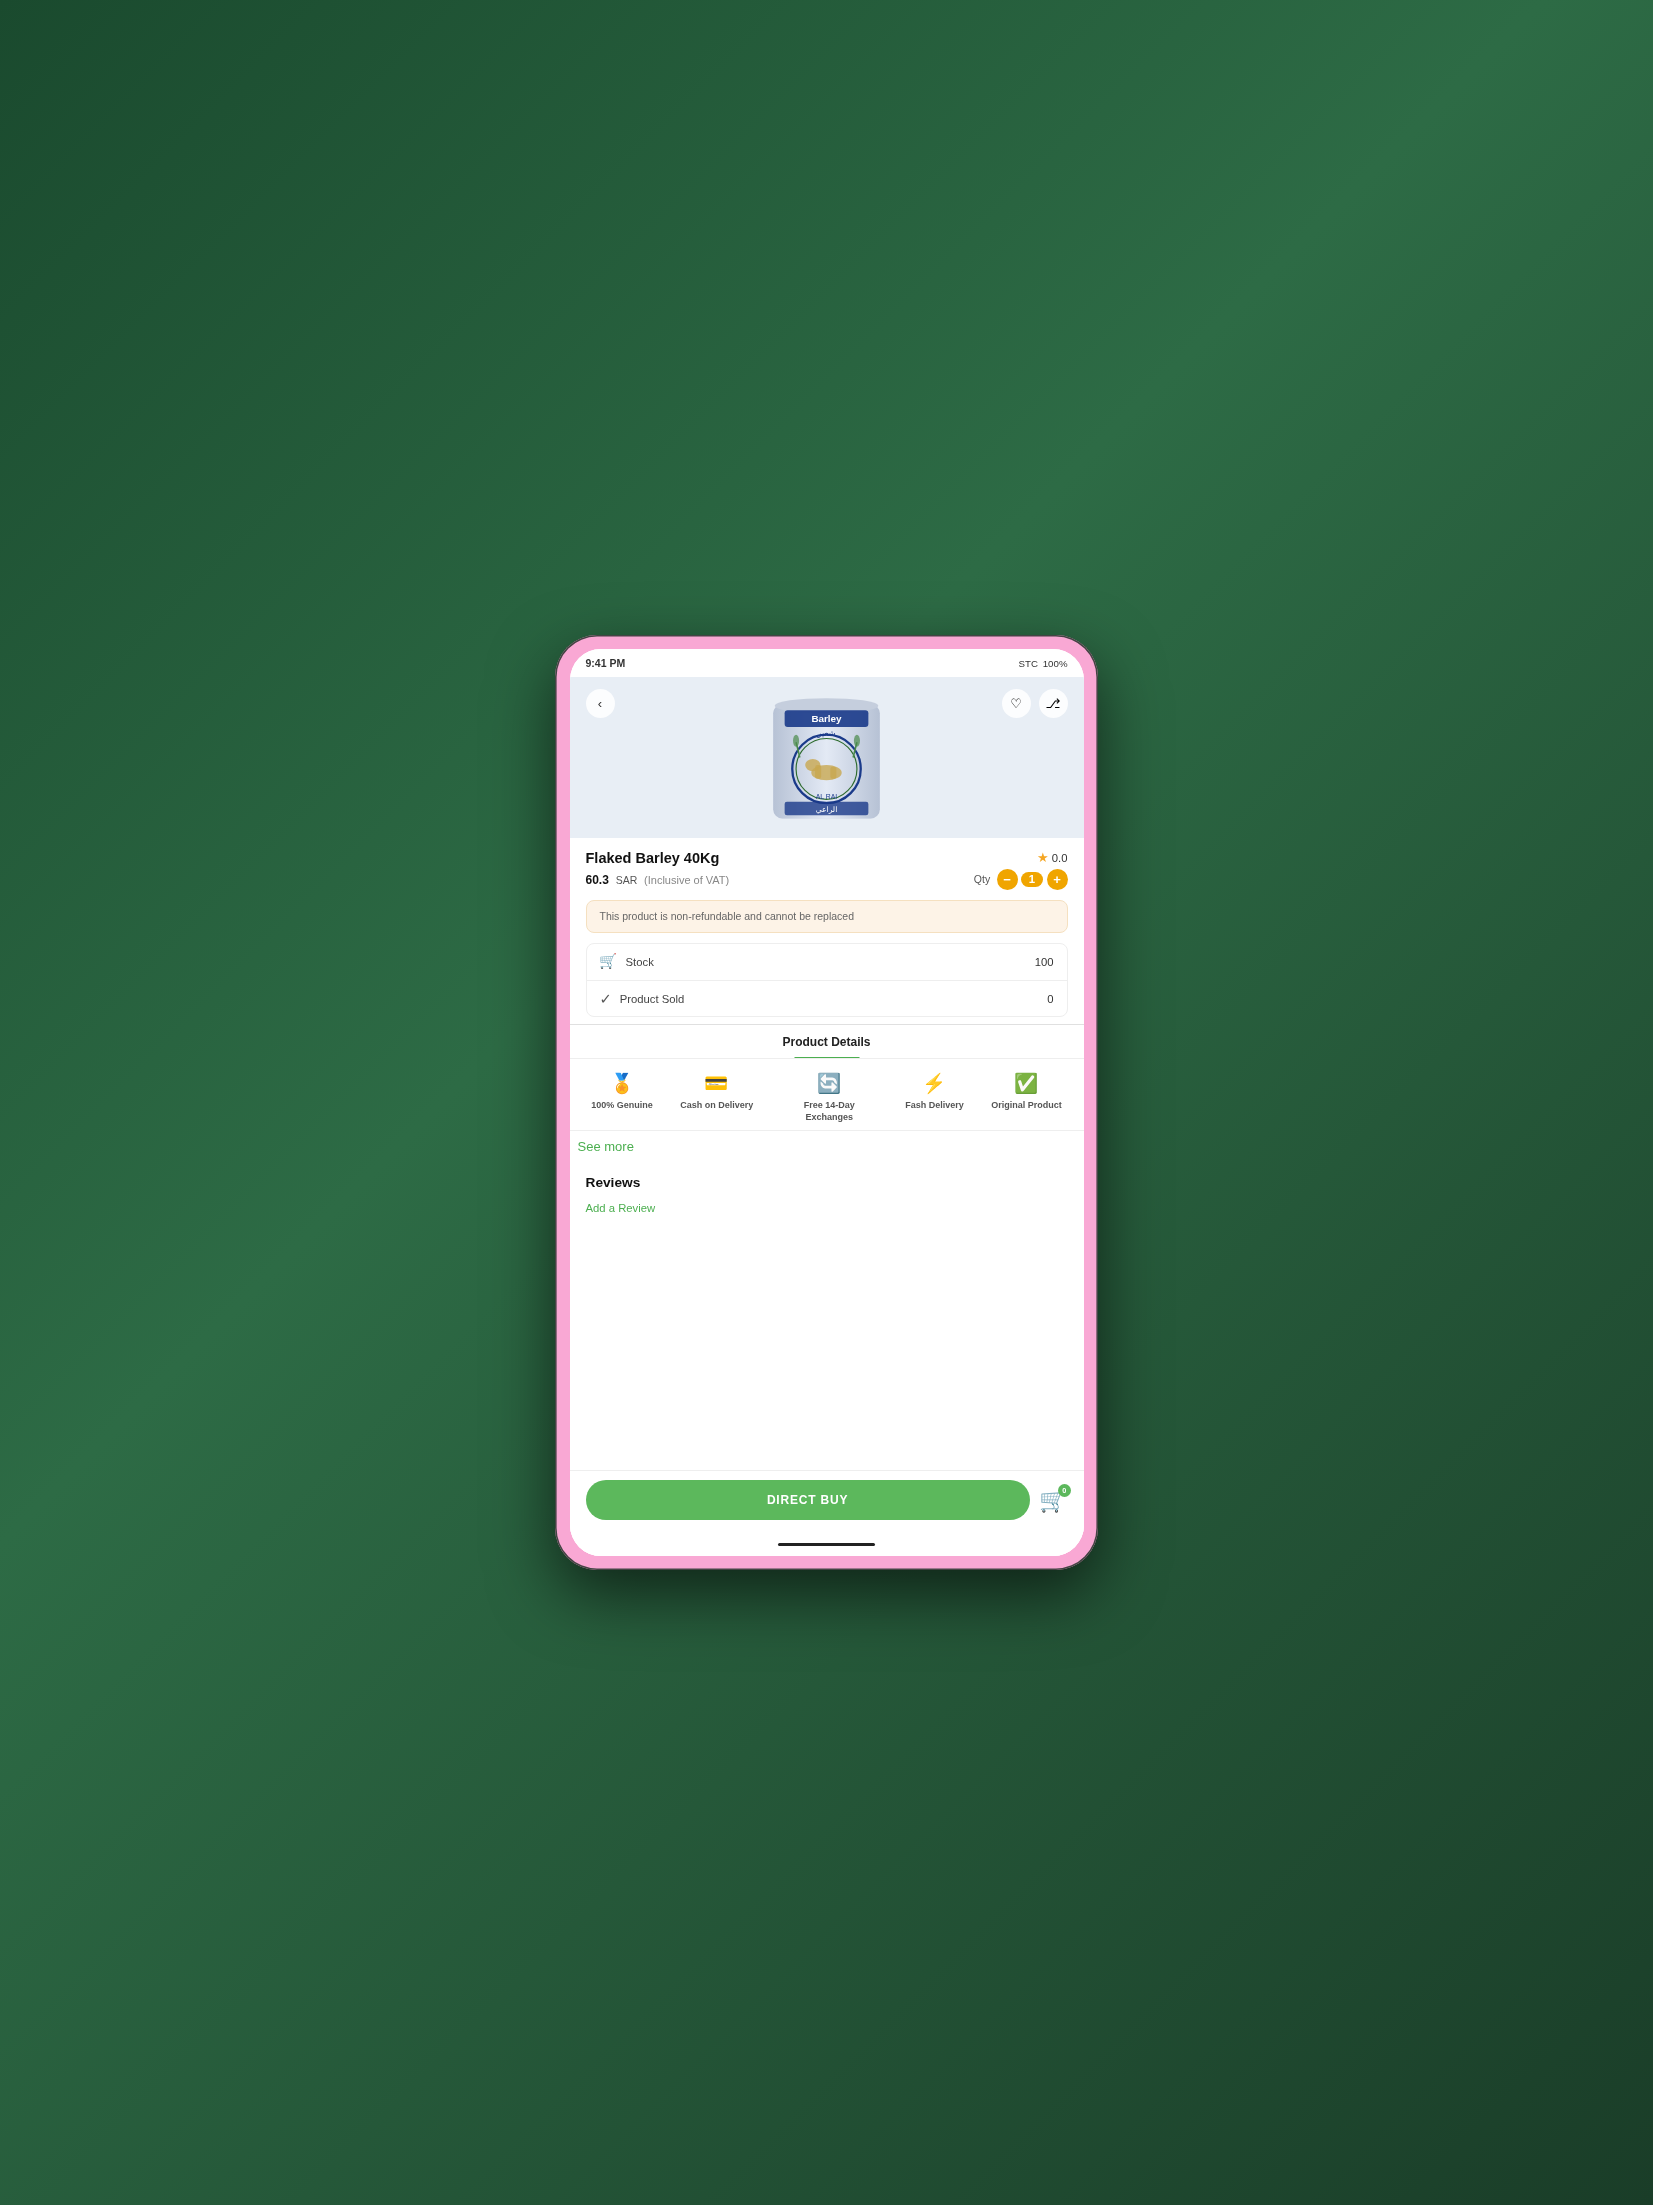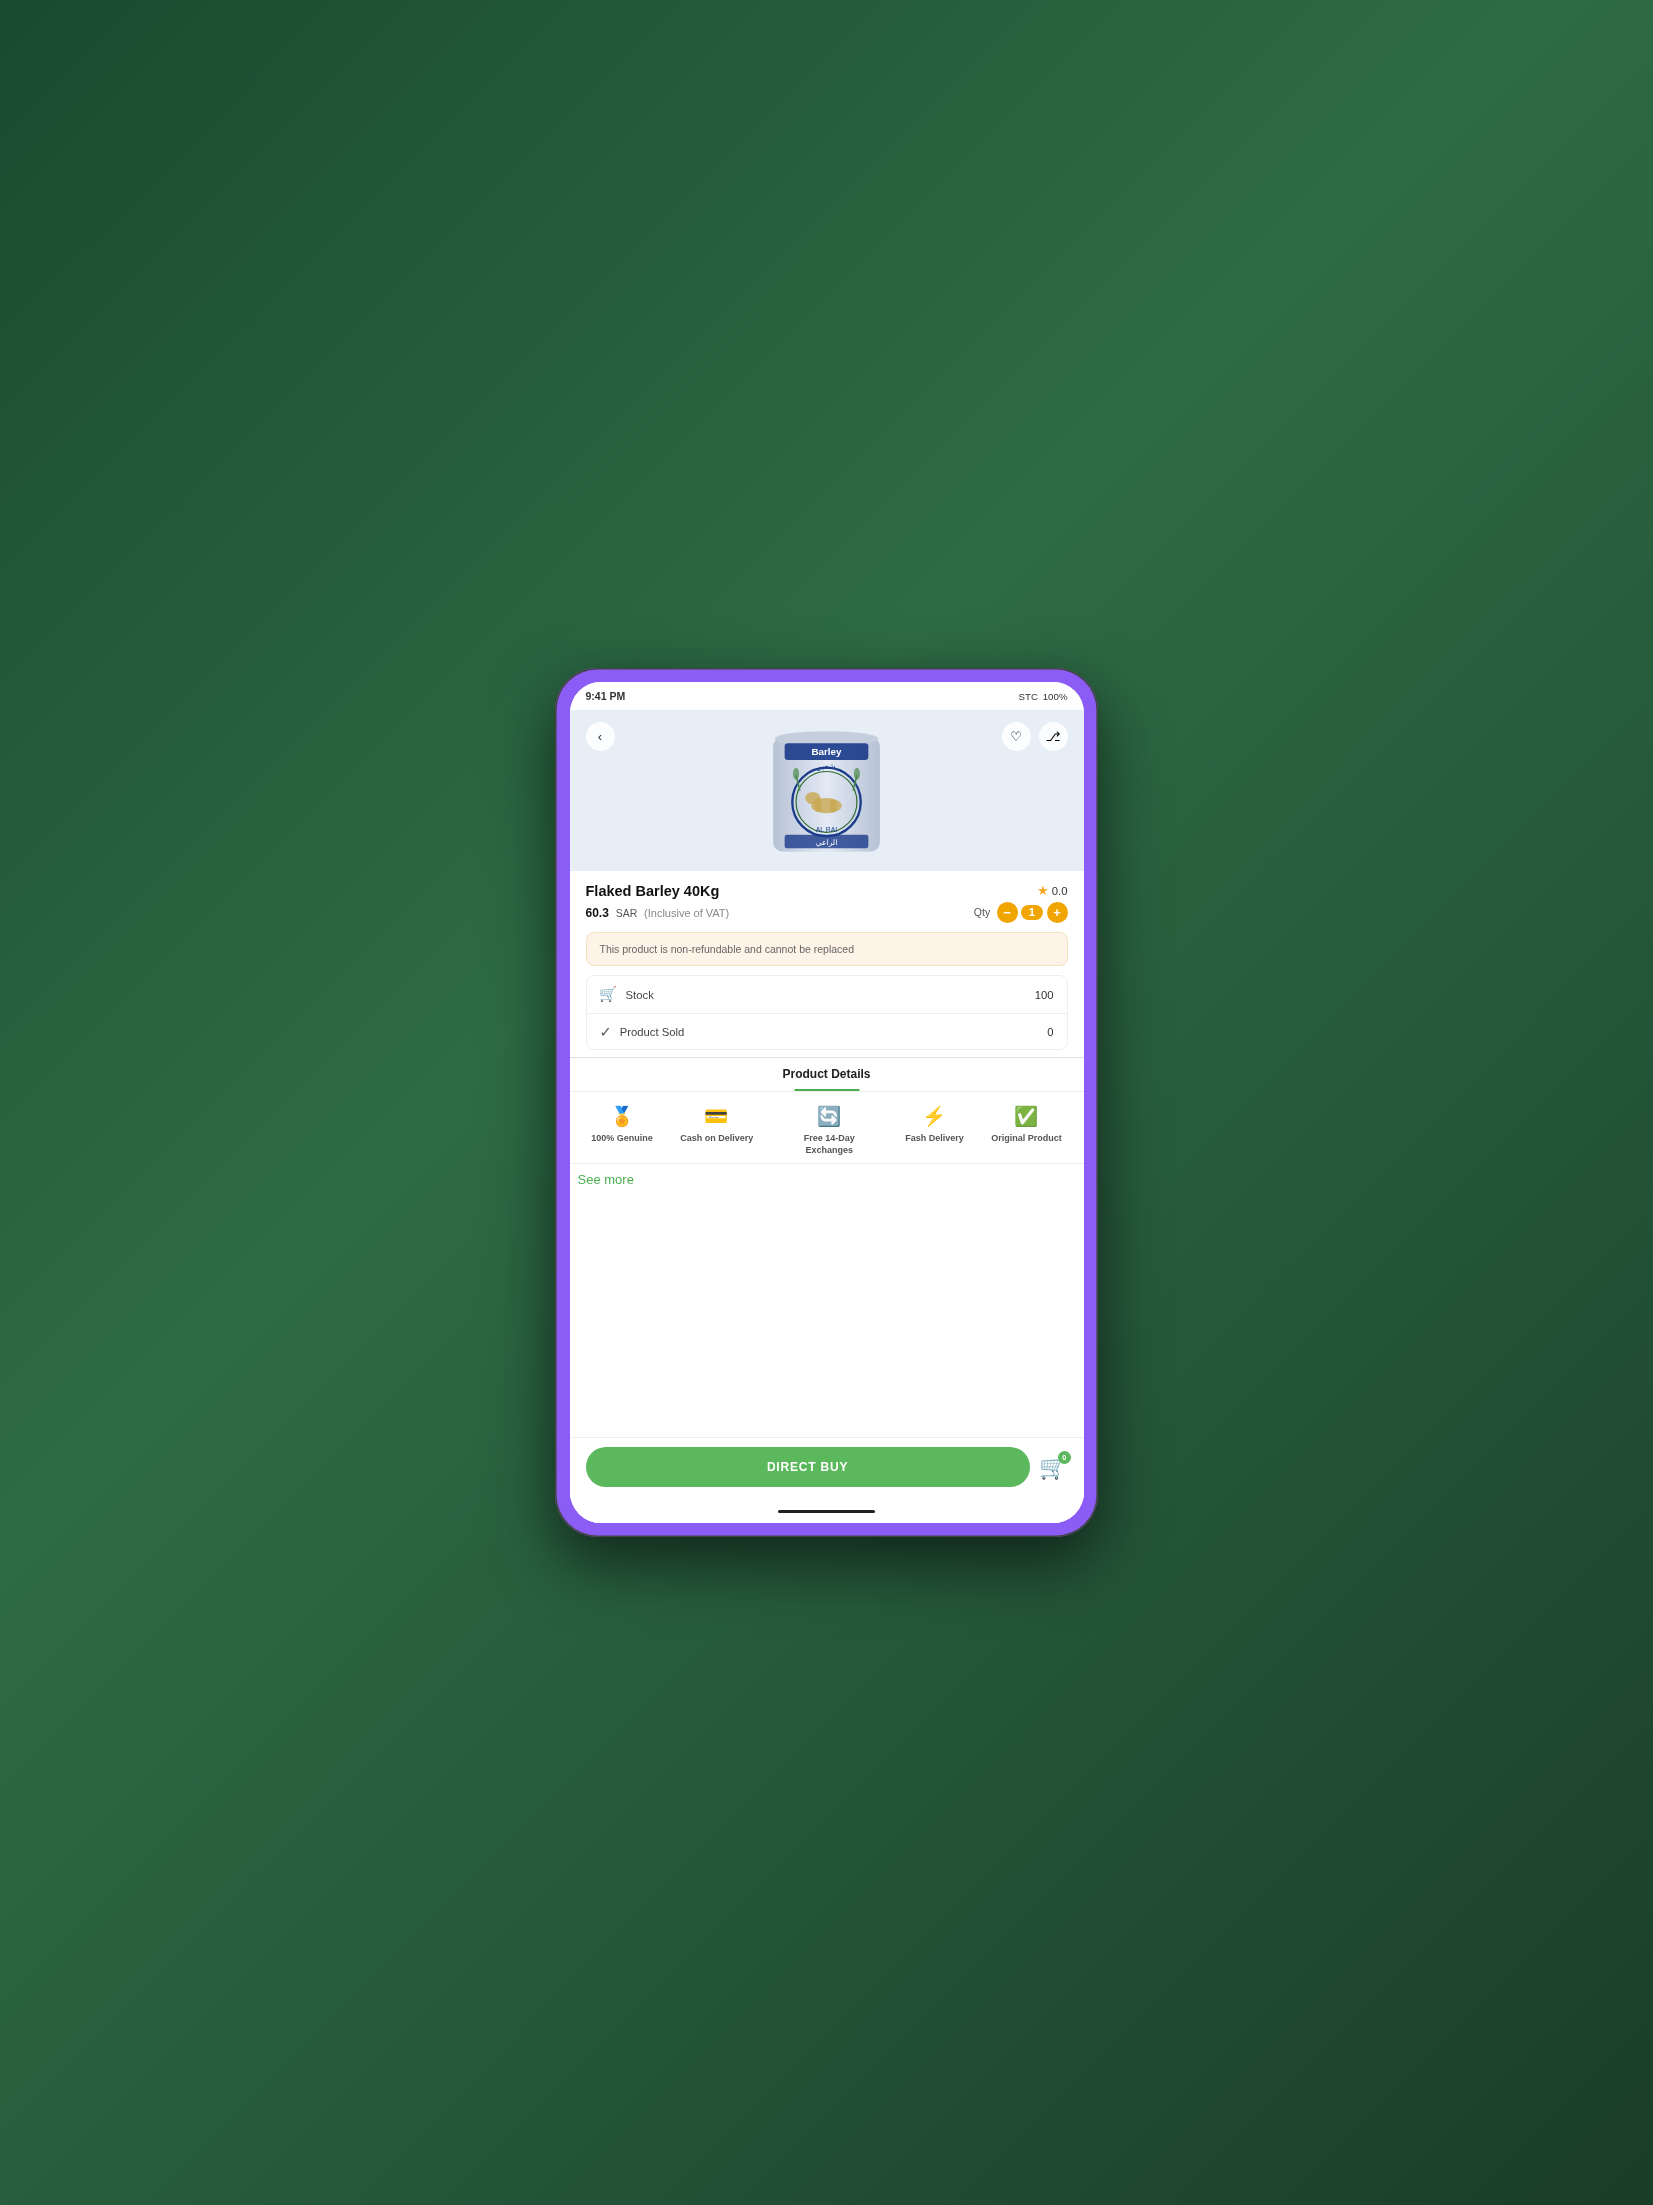--- a/index.html
+++ b/index.html
@@ -9,21 +9,21 @@
       min-height: 100vh;
       display: flex;
       align-items: center;
       justify-content: center;
       font-family: -apple-system, BlinkMacSystemFont, 'Segoe UI', sans-serif;
       padding: 32px;
     }
 
     .tablet-outer {
       width: 543px;
-      background: #8b5cf6;
+      background: #f9a8d4;
       border-radius: 42px;
       padding: 14.5px;
       box-shadow: 0 24px 65px rgba(0,0,0,0.6), inset 0 0 0 1.6px #444;
       position: relative;
     }
 
     .tablet-screen {
       background: #fff;
       border-radius: 31px;
       overflow: hidden;
@@ -544,20 +544,24 @@
         <div class="feature-item">
           <span class="feature-icon">✅</span>
           <span class="feature-label">Original Product</span>
         </div>
       </div>
 
       <div class="see-more">
         <span>See more</span>
       </div>
 
+      <div class="reviews-section">
+        <div class="reviews-title">Reviews</div>
+        <a class="add-review-link">Add a Review</a>
+      </div>
 
       <div style="height: 242px;"></div>
 
       <div class="bottom-bar">
         <button class="direct-buy-btn">DIRECT BUY</button>
         <button class="cart-btn">
           <span>🛒</span>
           <span class="cart-badge">0</span>
         </button>
       </div>

